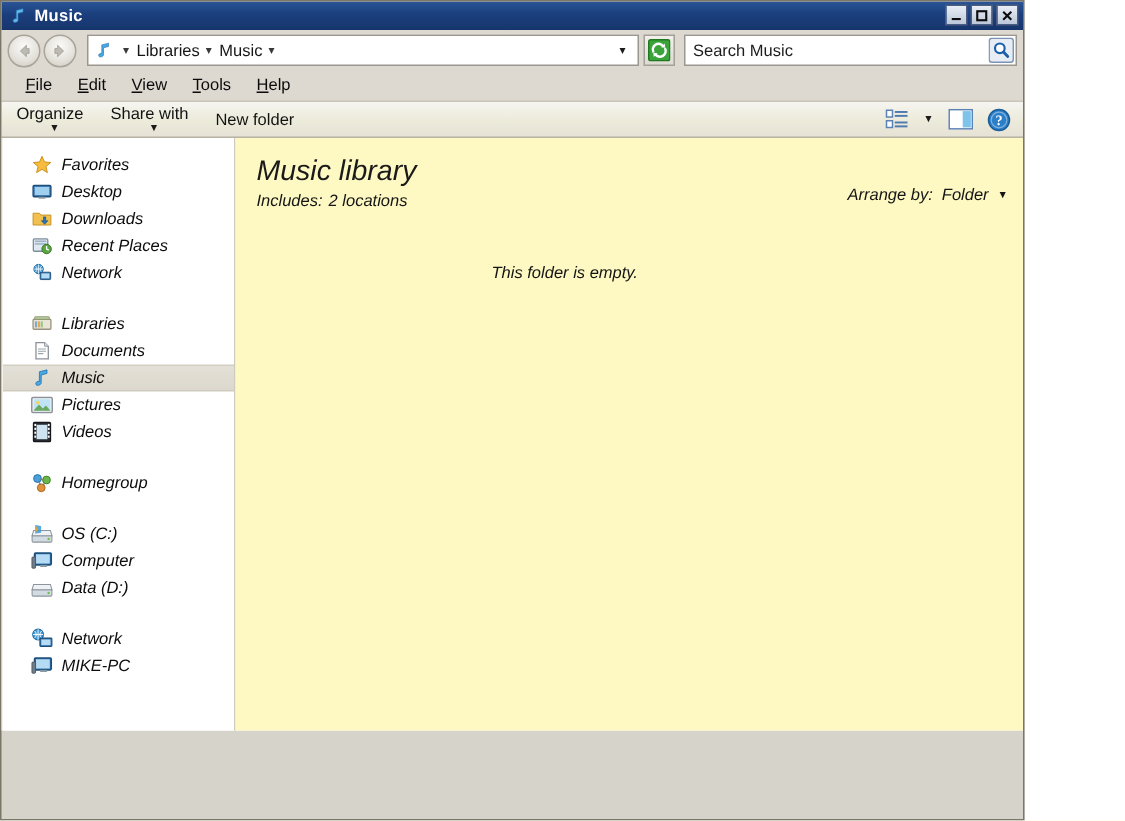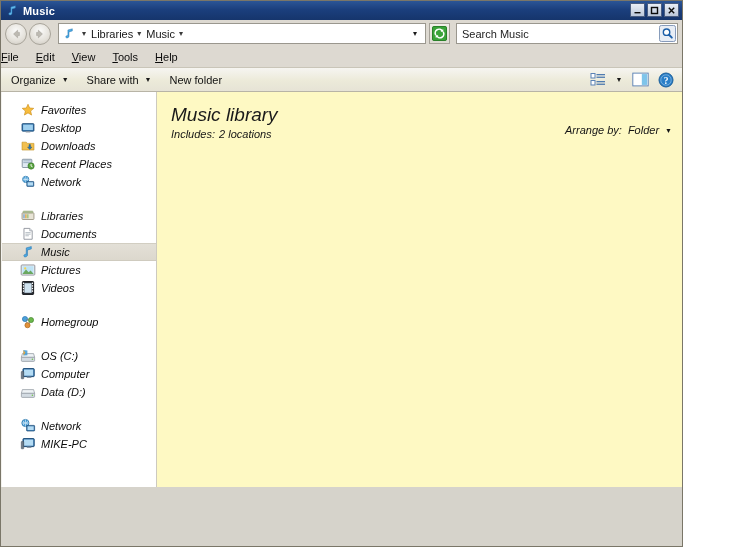--- a/index.html
+++ b/index.html
@@ -151,21 +151,21 @@
     display: flex; align-items: center; justify-content: center;
     flex: none;
   }
 
   
   #menubar {
     height: 20px;
     background: #ddd9d1;
     display: flex;
     align-items: center;
-    padding-left: 0;
+    padding-left: 16px;
     box-sizing: border-box;
   }
   .menu-item {
     font-size: 11px;
     color: #0b0b0b;
     padding: 2px 9px 2px 0;
     margin-right: 8px;
     white-space: nowrap;
   }
   .menu-item u { text-decoration: underline; }
@@ -181,20 +181,21 @@
     padding: 0 6px 0 10px;
     box-sizing: border-box;
   }
   .tb-item {
     display: flex;
     align-items: center;
     font-size: 11px;
     color: #121212;
     margin-right: 18px;
     white-space: nowrap;
+    flex-direction: column;
   }
   .tb-caret {
     font-size: 7px;
     margin-left: 6px;
     line-height: 1;
     color: #1a1a1a;
   }
   #toolbar-right {
     margin-left: auto;
     display: flex;
@@ -645,17 +646,18 @@
           <div id="lib-sub">
             <span>Includes:</span><span class="sub-value">2 locations</span>
           </div>
         </div>
         <div id="arrange">
           <span class="arr-label">Arrange by:</span>
           <span>Folder</span>
           <span class="arr-caret">▼</span>
         </div>
       </div>
+      <div id="empty-msg">This folder is empty.</div>
     </div>
   </div>
 
 
 </div>
 
 </body></html>

